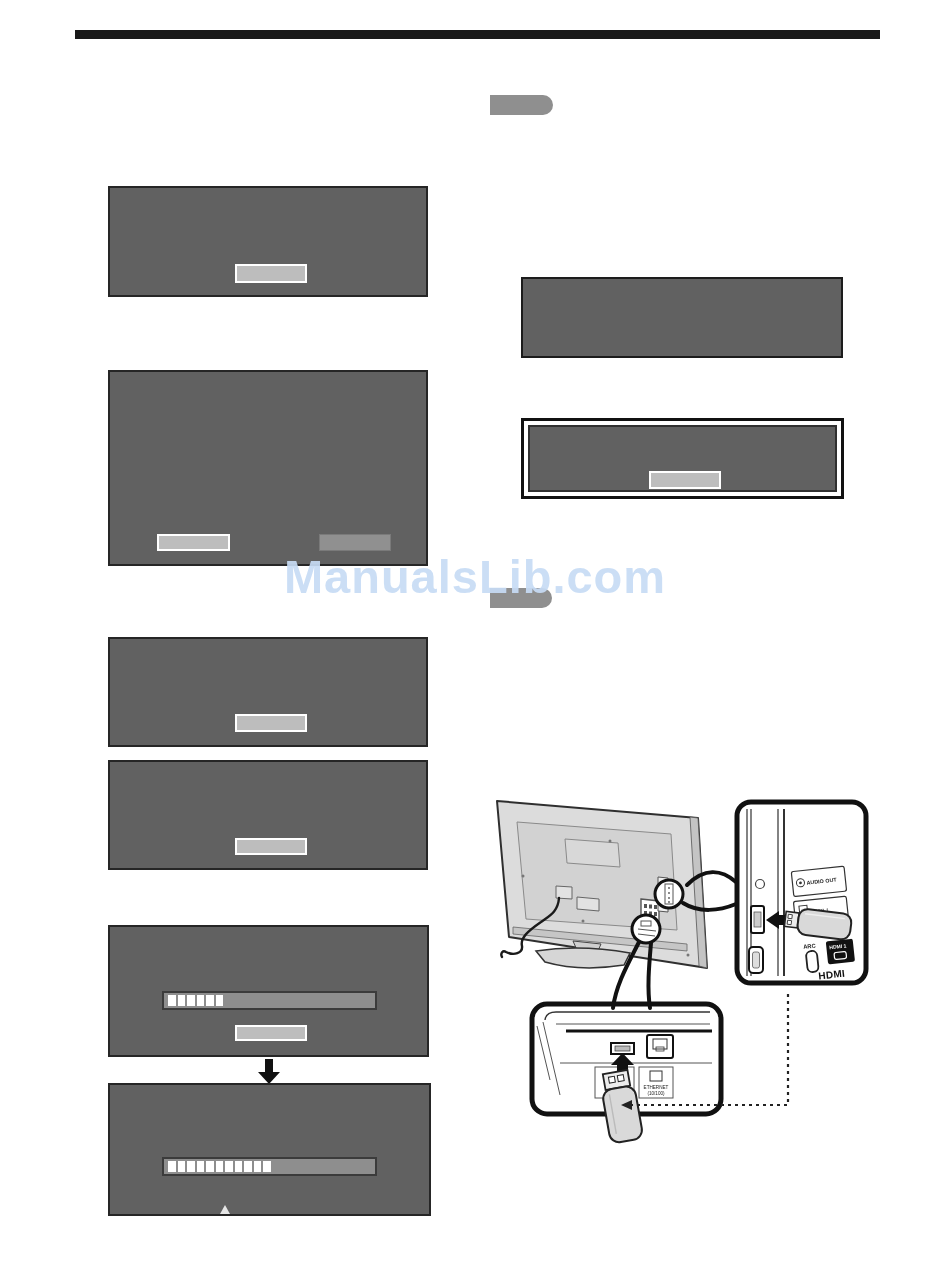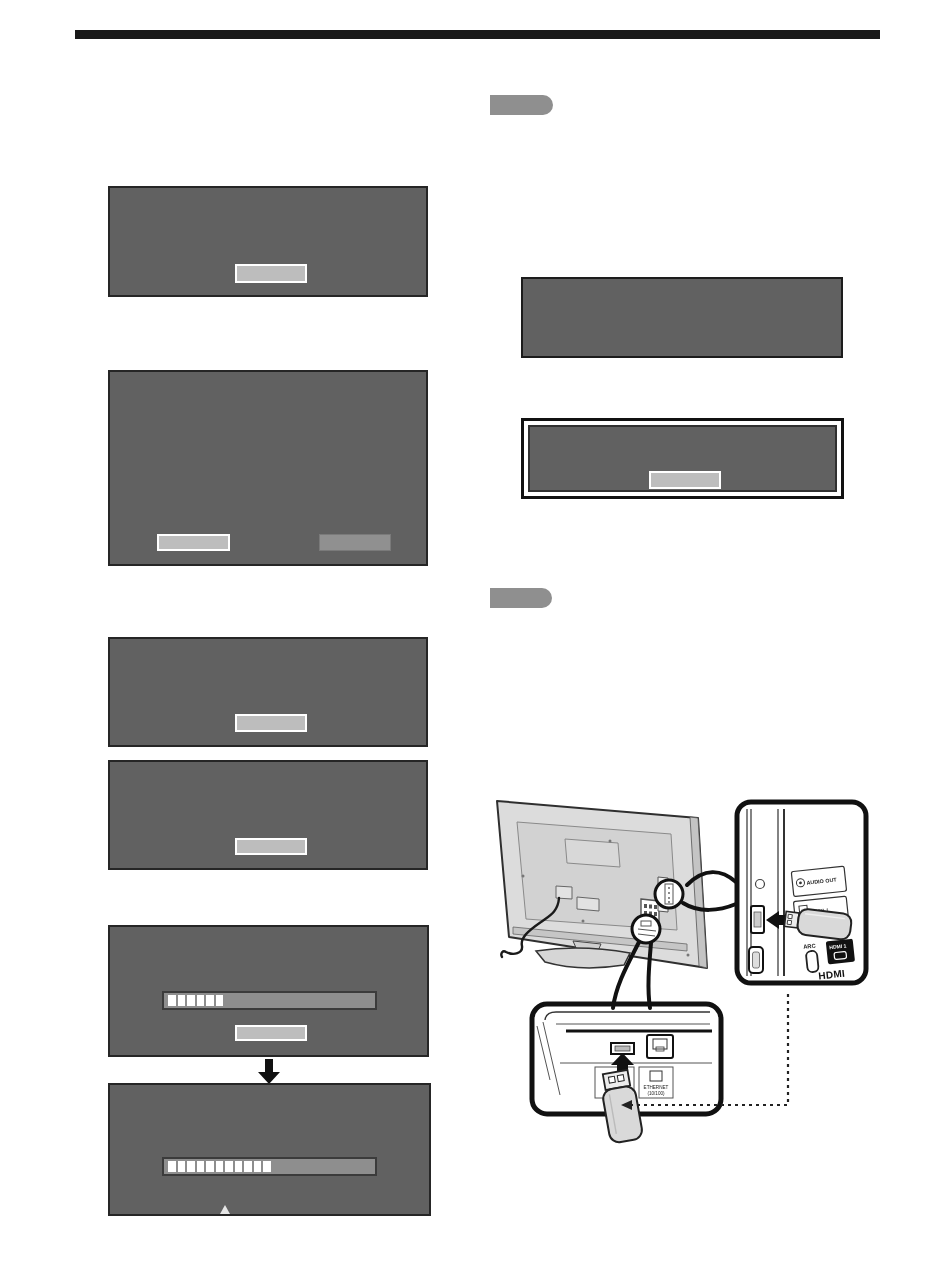--- a/index.html
+++ b/index.html
@@ -94,20 +94,21 @@
   </div>
 
   <div class="dlg" style="left:521px;top:277px;width:322px;height:81px;border-color:#1c1c1c;"></div>
 
   <div class="nested-outer" style="left:521px;top:418px;width:323px;height:81px;">
     <div class="nested-inner">
       <div class="btn" style="left:119px;top:44px;"></div>
     </div>
   </div>
 
+  <div class="watermark">ManualsLib.com</div>
 
   <svg style="position:absolute;left:480px;top:785px;" width="400" height="365" viewBox="480 785 400 365">
 
     <g>
       <path d="M497,801 L698,818 L707,968 L509,937 Z" fill="#dcdcdc" stroke="#2f2f2f" stroke-width="2" stroke-linejoin="round"></path>
       <path d="M690,817 L698,818 L707,968 L699,966 Z" fill="#c4c4c4" stroke="#555" stroke-width="0.8"></path>
       <path d="M517,822 L671,834 L677,930 L526,919 Z" fill="#d2d2d2" stroke="#8a8a8a" stroke-width="1"></path>
       <path d="M565,839 L618,843 L620,867 L567,863 Z" fill="#d8d8d8" stroke="#8a8a8a" stroke-width="1"></path>
       <path d="M556,886 L572,887 L572,899 L556,898 Z" fill="#e2e2e2" stroke="#666" stroke-width="1"></path>
       <path d="M577,897 L599,899 L599,911 L577,909 Z" fill="#e2e2e2" stroke="#666" stroke-width="1"></path>

